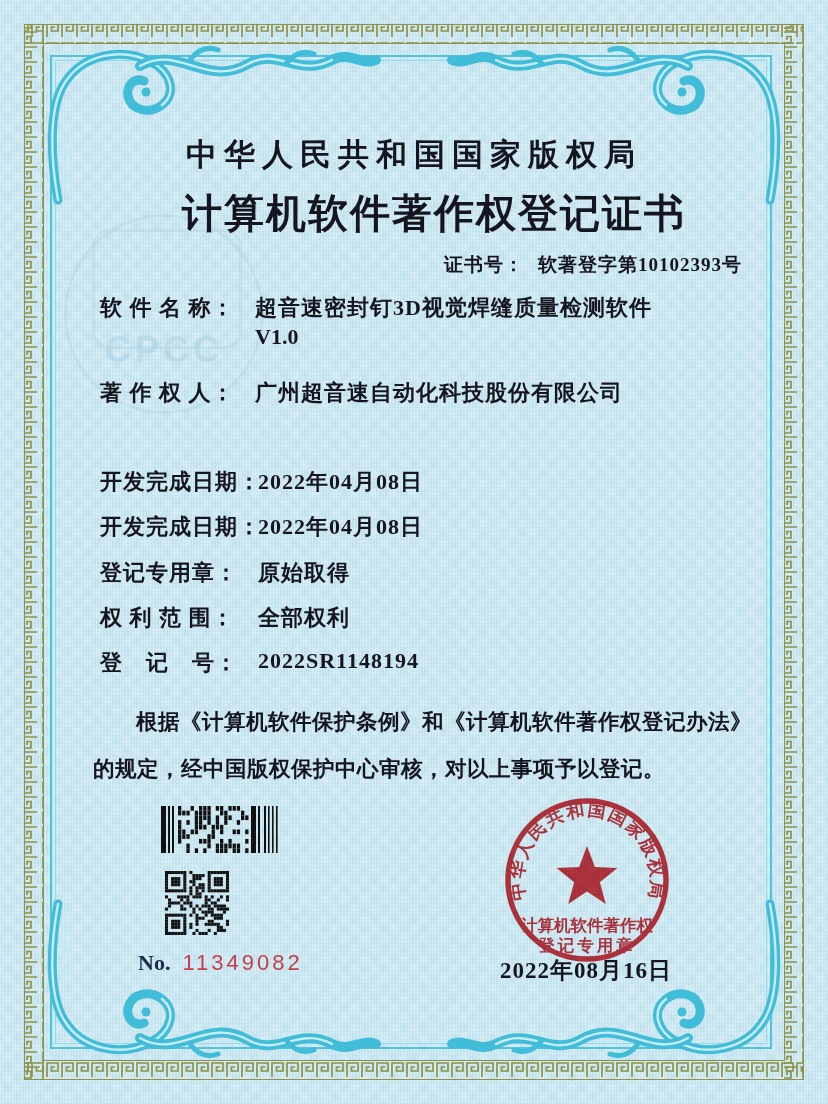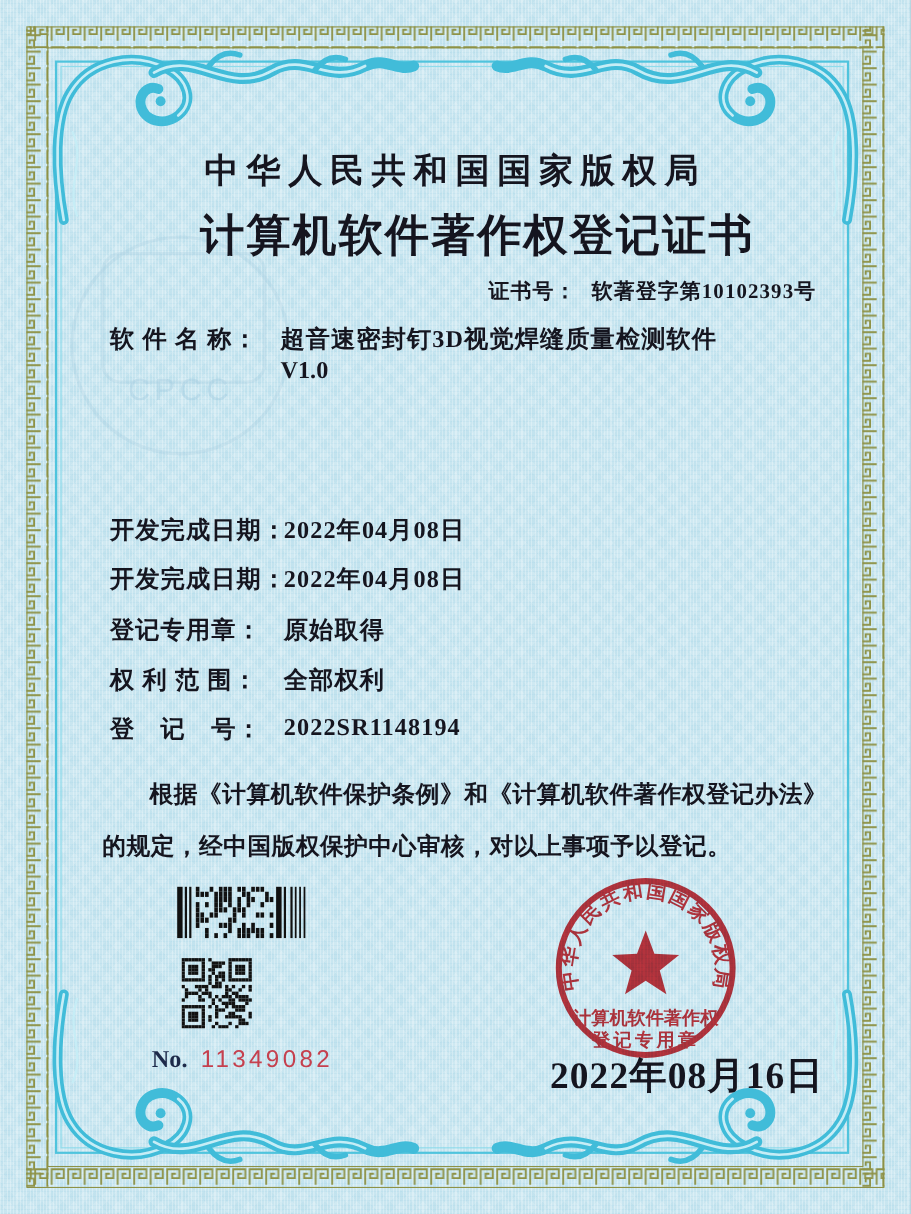--- a/index.html
+++ b/index.html
@@ -35,21 +35,21 @@
     opacity:.55;
     display:flex;align-items:flex-end;justify-content:center;
   }
   .wm .wm-inner{
     position:absolute;left:25px;top:12px;width:150px;height:120px;
     border:3px solid rgba(160,200,220,.45);border-radius:18px;
   }
   .wm .wm-text{
     margin-bottom:40px;
     font-family:"Liberation Sans","DejaVu Sans",sans-serif;
-    font-size:28px;font-weight:normal;letter-spacing:4px;
+    font-size:36px;font-weight:bold;letter-spacing:4px;
     color:rgba(150,195,218,.6);
   }
   .title1{
     position:absolute;top:134px;left:0;width:100%;
     text-align:center;font-size:31px;font-weight:bold;letter-spacing:7px;
   }
   .title2{
     position:absolute;top:186px;left:0;width:100%;
     text-align:center;font-size:40px;font-weight:bold;letter-spacing:2px;padding-left:40px;
   }
@@ -65,21 +65,21 @@
   .statement{
     position:absolute;left:93px;top:699px;width:668px;
     font-size:21.5px;font-weight:bold;line-height:47px;
     text-indent:2em;letter-spacing:.5px;
   }
   .serial{position:absolute;left:138px;top:950px;font-size:22px;white-space:nowrap;}
   .serial .no{color:#1d2a4a;font-weight:bold;}
   .serial .num{color:var(--serial-red);letter-spacing:3px;margin-left:12px;font-family:"Liberation Sans","DejaVu Sans",sans-serif;}
   .issue-date{
     position:absolute;left:500px;top:955px;
-    font-size:34px;font-weight:bold;letter-spacing:1px;
+    font-size:23px;font-weight:bold;letter-spacing:1px;
   }
   .barcode{position:absolute;left:161px;top:806px;}
   .qrcode{position:absolute;left:165px;top:871px;}
   .seal{position:absolute;left:492px;top:790px;mix-blend-mode:multiply;opacity:.92;}
 </style>
 </head>
 <body>
 
 <div class="page">
 
@@ -132,20 +132,24 @@
   <div class="certno">
     <span class="lbl">证书号：</span><span class="val">软著登字第10102393号</span>
   </div>
 
   <div class="row" style="top:293px">
     <span class="lbl">软 件 名 称：</span>
     <span class="val" style="left:155px">超音速密封钉3D视觉焊缝质量检测软件</span>
   </div>
   <div class="val2">V1.0</div>
 
+  <div class="row" style="top:378px">
+    <span class="lbl">著 作 权 人：</span>
+    <span class="val" style="left:155px">广州超音速自动化科技股份有限公司</span>
+  </div>
 
   <div class="row" style="top:467px">
     <span class="lbl">开发完成日期：</span>
     <span class="val" style="left:158px">2022年04月08日</span>
   </div>
 
   <div class="row" style="top:512px">
     <span class="lbl">开发完成日期：</span>
     <span class="val" style="left:158px">2022年04月08日</span>
   </div>

